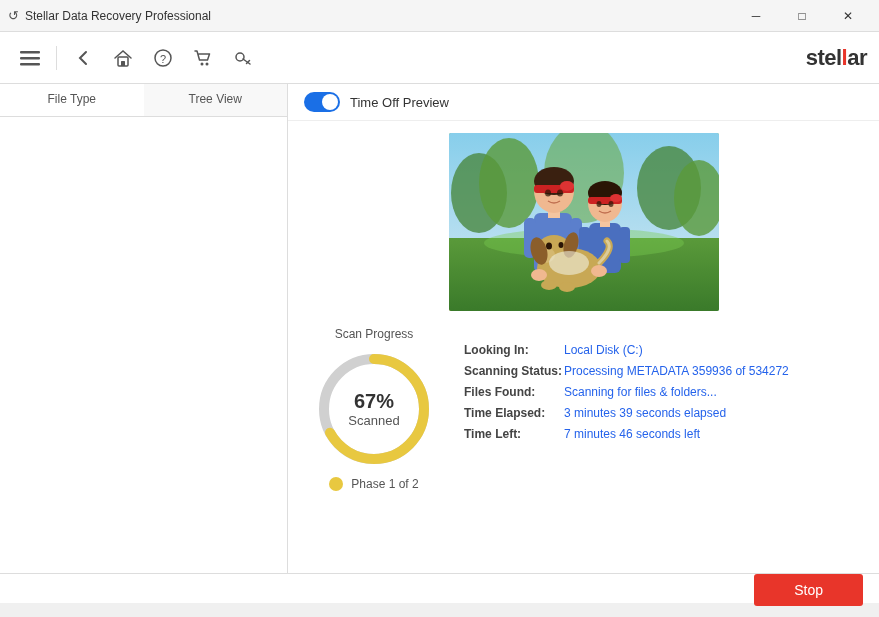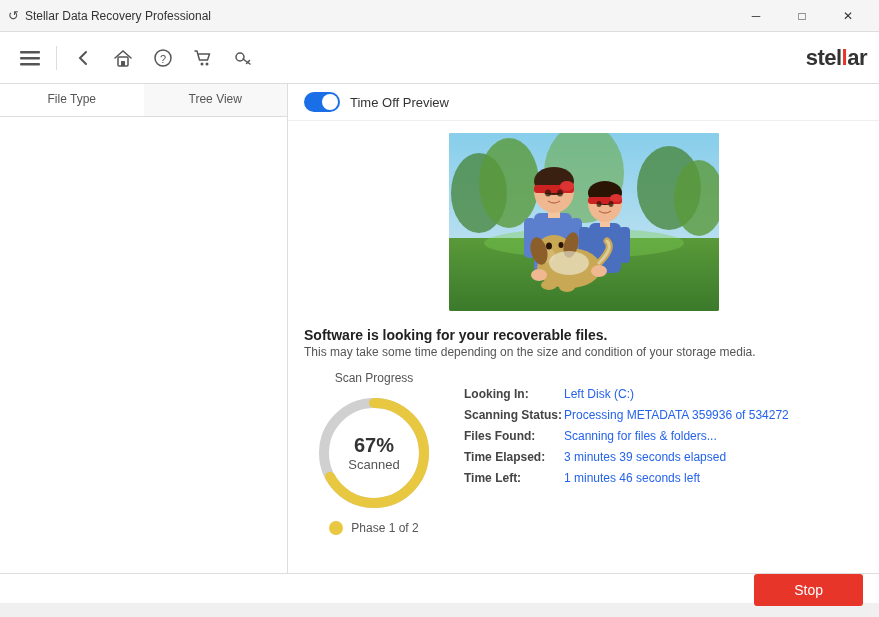--- a/index.html
+++ b/index.html
@@ -400,24 +400,20 @@
 
           <path d="M150 130 Q165 115 158 108" stroke="#c8a855" stroke-width="7" fill="none" stroke-linecap="round"></path>
           <path d="M150 130 Q165 115 158 108" stroke="#f0f0e0" stroke-width="3" fill="none" stroke-linecap="round" opacity="0.5"></path>
 
           <ellipse cx="90" cy="142" rx="8" ry="6" fill="#f0b890"></ellipse>
           <ellipse cx="150" cy="138" rx="8" ry="6" fill="#f0b890"></ellipse>
         </svg>
       </div>
     </div>
 
-    <div class="scan-status-text">
-      <div class="scan-status-main">Software is looking for your recoverable files.</div>
-      <div class="scan-status-sub">This may take some time depending on the size and condition of your storage media.</div>
-    </div>
 
     <div class="scan-progress-section">
 
       <div class="progress-left">
         <div class="progress-title">Scan Progress</div>
         <div class="circular-progress">
           <svg width="120" height="120" viewBox="0 0 120 120">
 
             <circle cx="60" cy="60" r="50" fill="none" stroke="#d0d0d0" stroke-width="10"></circle>
 
@@ -430,37 +426,37 @@
         </div>
         <div class="phase-indicator">
           <div class="phase-dot"></div>
           <span>Phase 1 of 2</span>
         </div>
       </div>
 
       <div class="progress-right">
         <div class="info-row">
           <span class="info-label">Looking In:</span>
-          <span class="info-value">Left Disk (C:)</span>
+          <span class="info-value">Local Disk (C:)</span>
         </div>
         <div class="info-row">
           <span class="info-label">Scanning Status:</span>
           <span class="info-value">Processing METADATA 359936 of 534272</span>
         </div>
         <div class="info-row">
           <span class="info-label">Files Found:</span>
           <span class="info-value">Scanning for files &amp; folders...</span>
         </div>
         <div class="info-row">
           <span class="info-label">Time Elapsed:</span>
           <span class="info-value">3 minutes 39 seconds elapsed</span>
         </div>
         <div class="info-row">
           <span class="info-label">Time Left:</span>
-          <span class="info-value">1 minutes 46 seconds left</span>
+          <span class="info-value">7 minutes 46 seconds left</span>
         </div>
       </div>
 
     </div>
   </div>
 </div>
 
 <div class="bottom-bar">
   <button class="stop-btn">Stop</button>
 </div>

